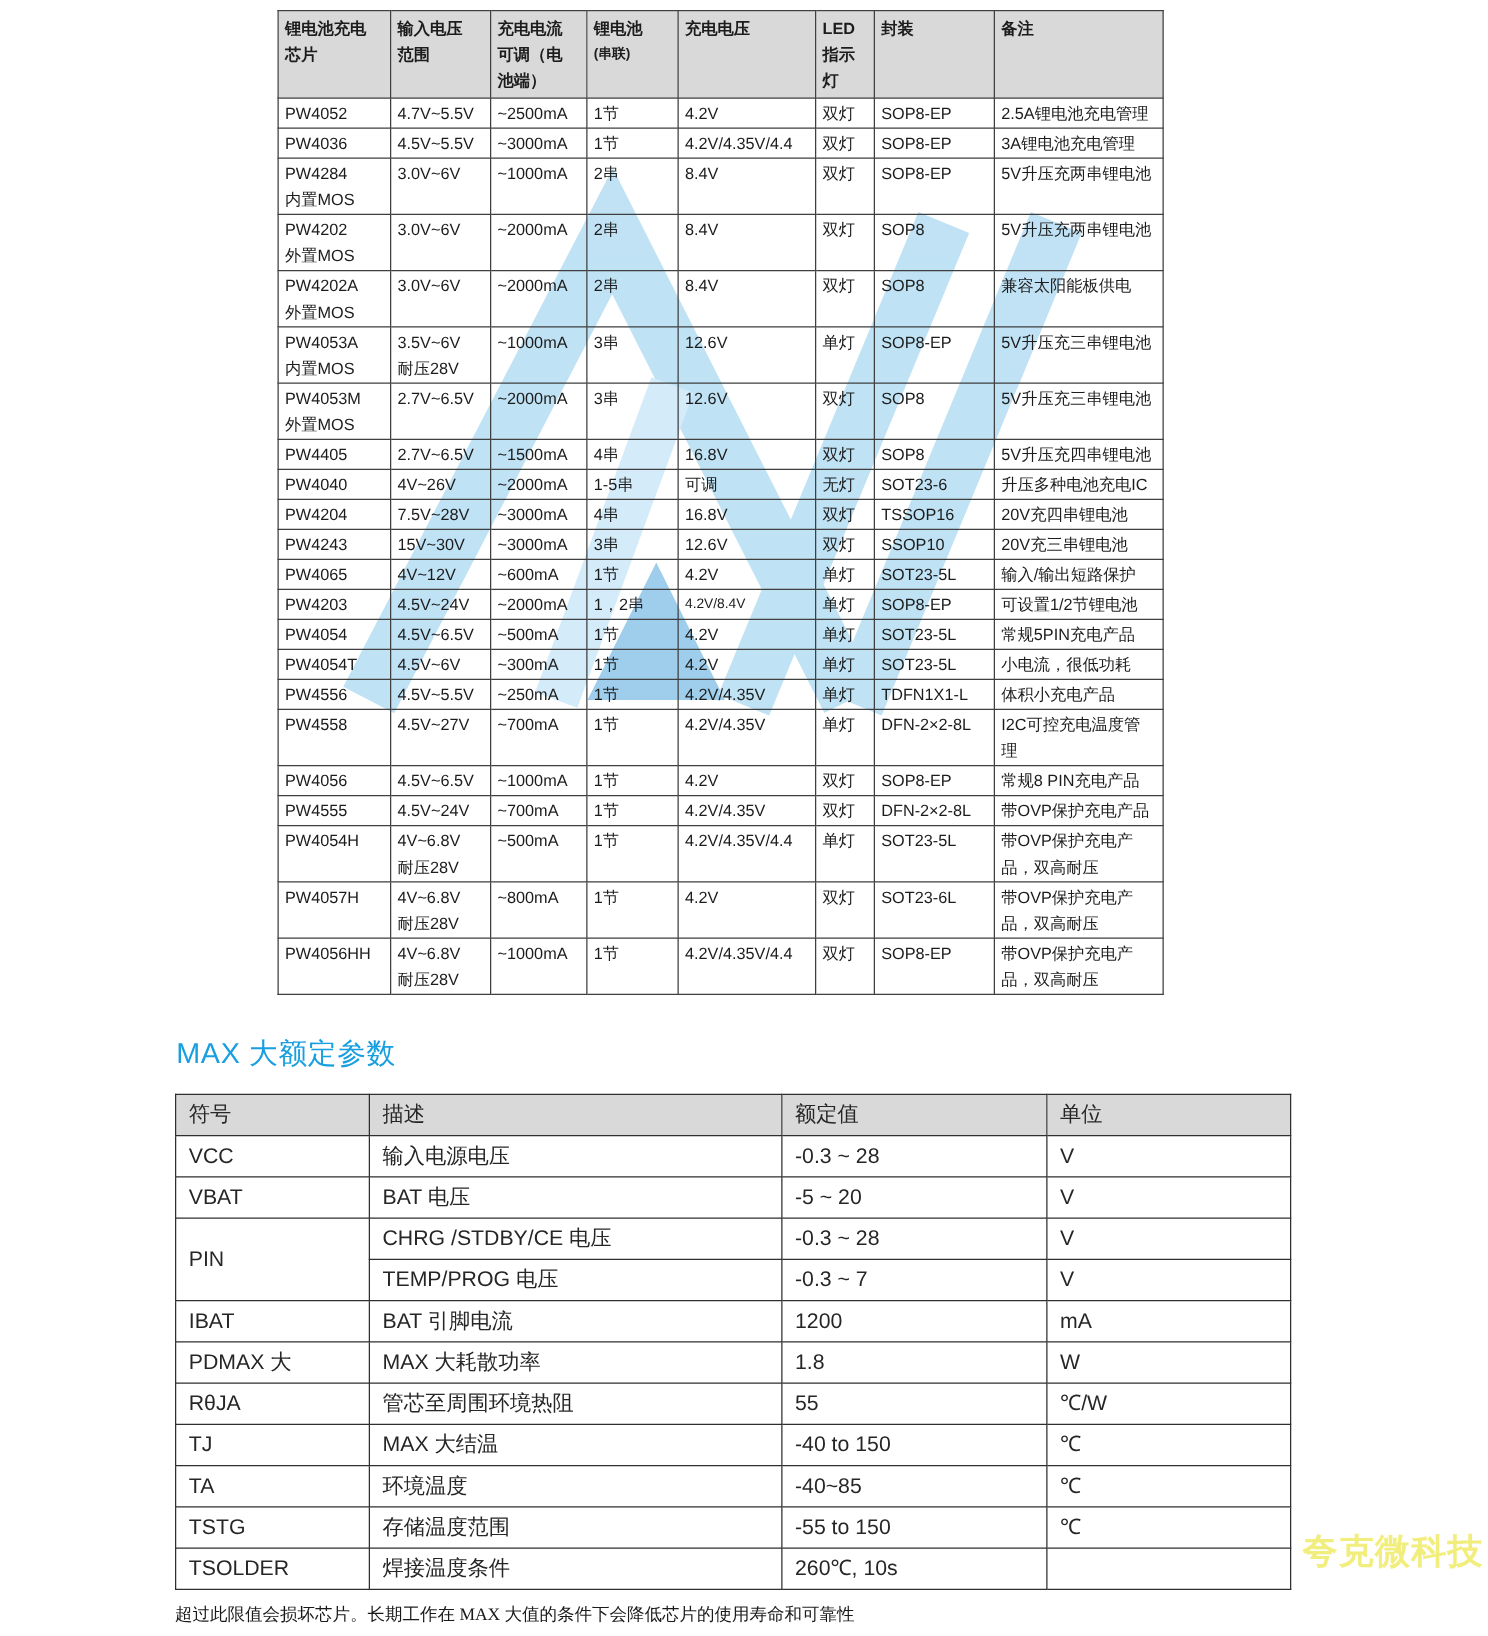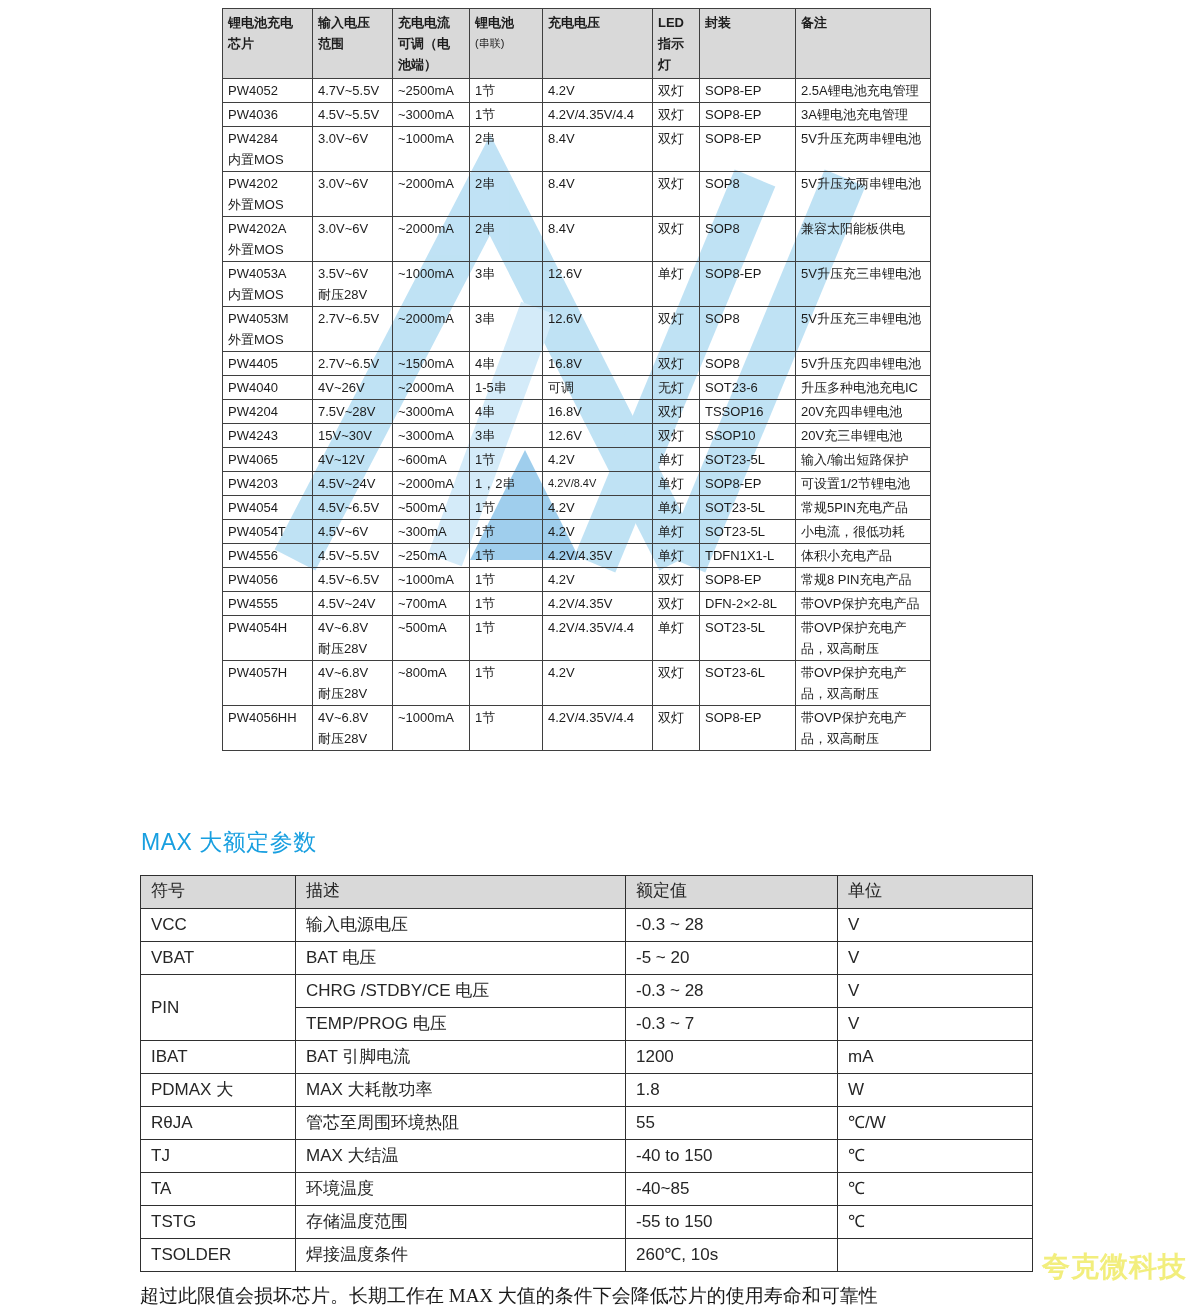--- a/index.html
+++ b/index.html
@@ -23,44 +23,44 @@
   #t1{width:708px;font-size:13px;color:#1c1c1c;}
   #t1 th,#t1 td{
     border:1px solid var(--border1);
     padding:1px 5px;vertical-align:top;text-align:left;
     white-space:pre-line;line-height:21px;overflow:hidden;
   }
   #t1 thead th{background:var(--header-gray);font-weight:bold;padding:3px 5px;}
   #t1 td{height:21px;}
   #t1 td.muted{color:var(--muted);}
   #t1 td.small{font-size:11px;}
-  .subhead{display:block;font-size:11px;font-weight:normal;}
+  .subhead{display:block;font-size:11px;font-weight:bold;}
   
   .section-title{
     position:absolute;left:141px;top:827px;z-index:2;
     font-size:23px;font-weight:normal;letter-spacing:0.5px;
   }
   
   .t2wrap{position:absolute;left:140px;top:875px;width:892px;z-index:2;}
   #t2{width:892px;font-size:17px;color:#262626;}
   #t2 th,#t2 td{
     border:1px solid var(--border2);
     padding:2px 10px;height:28px;line-height:28px;
     text-align:left;font-weight:normal;vertical-align:middle;overflow:hidden;
   }
-  #t2 thead th{background:var(--header-gray);font-family:Liberation Mono, monospace;}
+  #t2 thead th{background:var(--header-gray);}
   
   .footnote{
     position:absolute;left:140px;top:1283px;z-index:2;
-    font-size:19px;color:#1a1a1a;
+    font-size:14px;color:#1a1a1a;
     font-family:"Liberation Serif",serif;
   }
   
   .brand-mark{
-    position:absolute;right:3px;top:1248px;z-index:3;
+    position:absolute;right:3px;top:1222px;z-index:3;
     font-size:28px;font-weight:bold;letter-spacing:1px;
   }
 </style>
 </head>
 <body>
 
 <svg class="logo-layer" viewBox="0 0 708 797" xmlns="http://www.w3.org/2000/svg" aria-hidden="true">
   <g opacity="0.85">
     <path d="M73 552 L268 177 L458 552" fill="none" stroke="#b5ddf3" stroke-width="46"></path>
     <line x1="223" y1="552" x2="316" y2="300" stroke="#cde8f8" stroke-width="36"></line>
@@ -261,20 +261,30 @@
           <td>PW4556</td>
           <td>4.5V~5.5V</td>
           <td>~250mA</td>
           <td>1节</td>
           <td>4.2V/4.35V</td>
           <td>单灯</td>
           <td>TDFN1X1-L</td>
           <td>体积小充电产品</td>
         </tr>
         <tr>
+          <td>PW4558</td>
+          <td>4.5V~27V</td>
+          <td>~700mA</td>
+          <td>1节</td>
+          <td>4.2V/4.35V</td>
+          <td>单灯</td>
+          <td>DFN-2×2-8L</td>
+          <td>I2C可控充电温度管理</td>
+        </tr>
+        <tr>
           <td>PW4056</td>
           <td>4.5V~6.5V</td>
           <td>~1000mA</td>
           <td>1节</td>
           <td>4.2V</td>
           <td>双灯</td>
           <td>SOP8-EP</td>
           <td>常规8 PIN充电产品</td>
         </tr>
         <tr>

